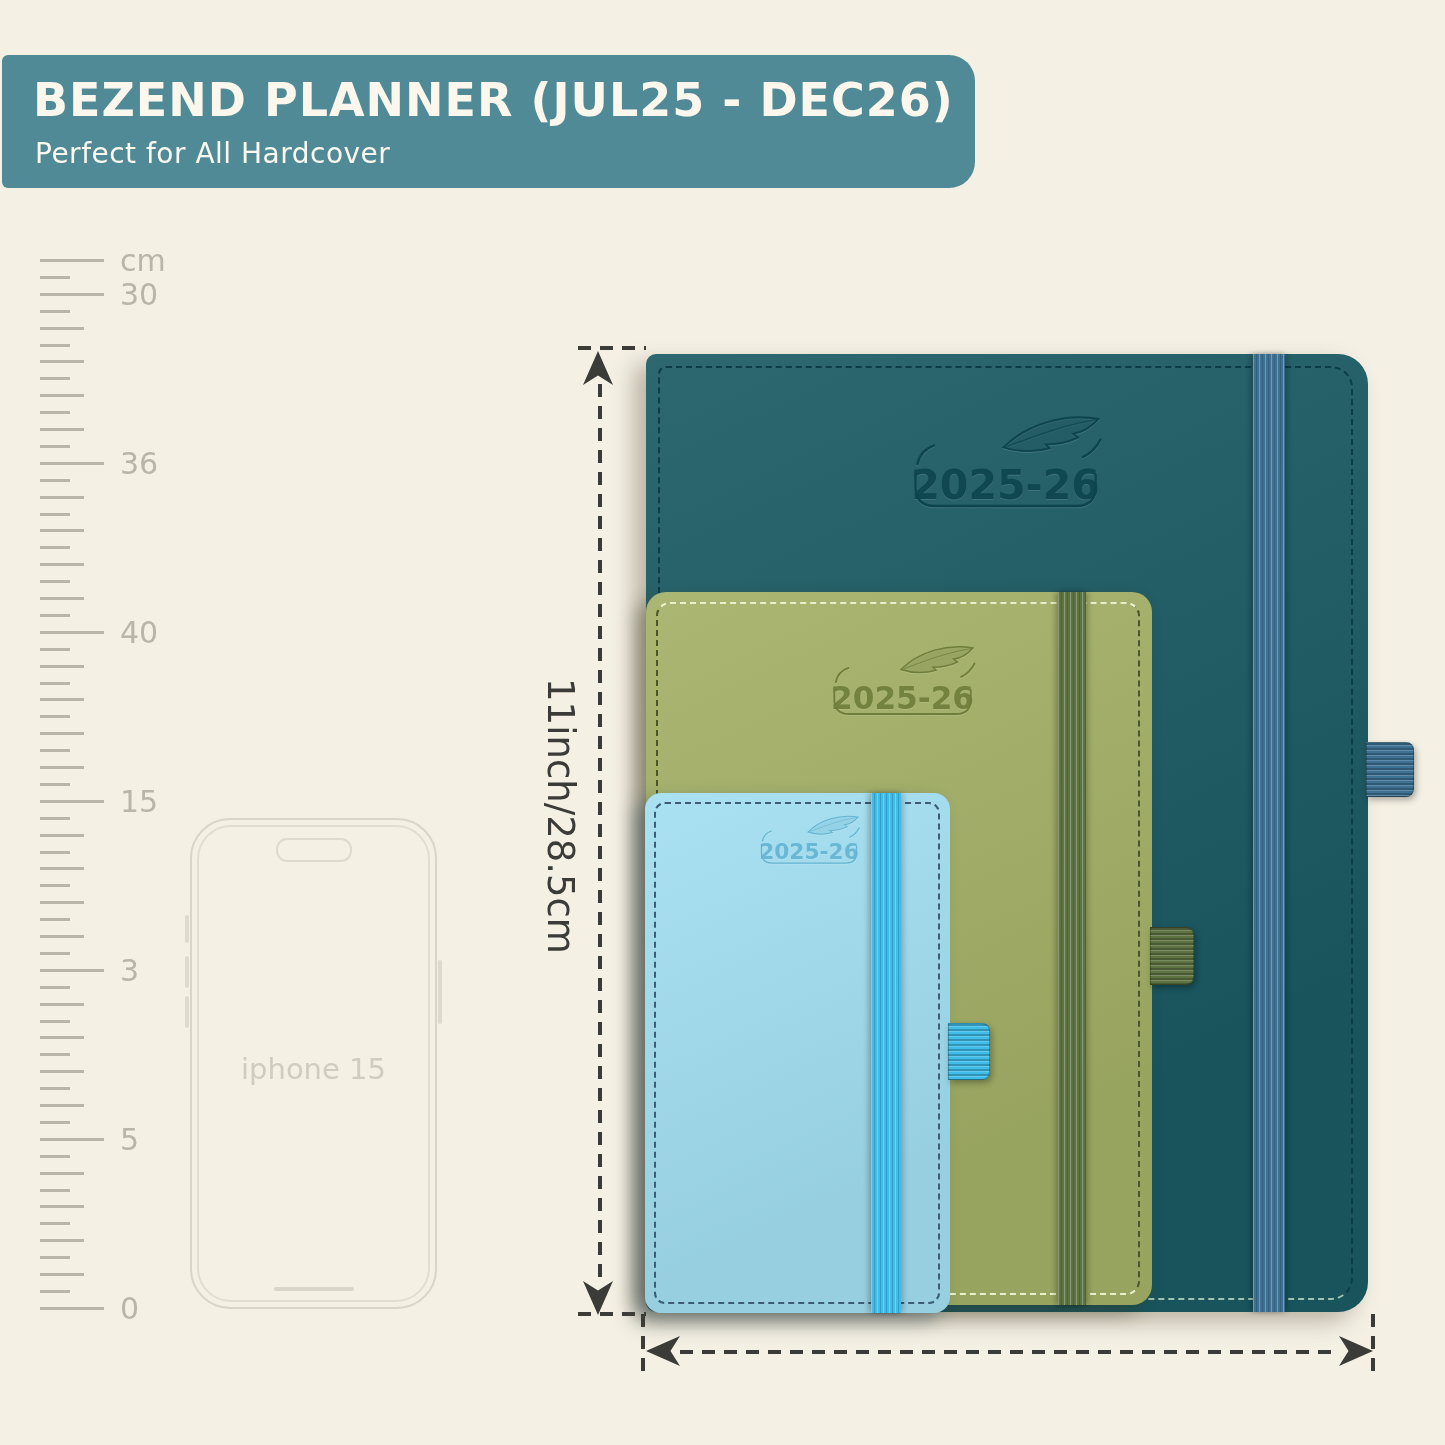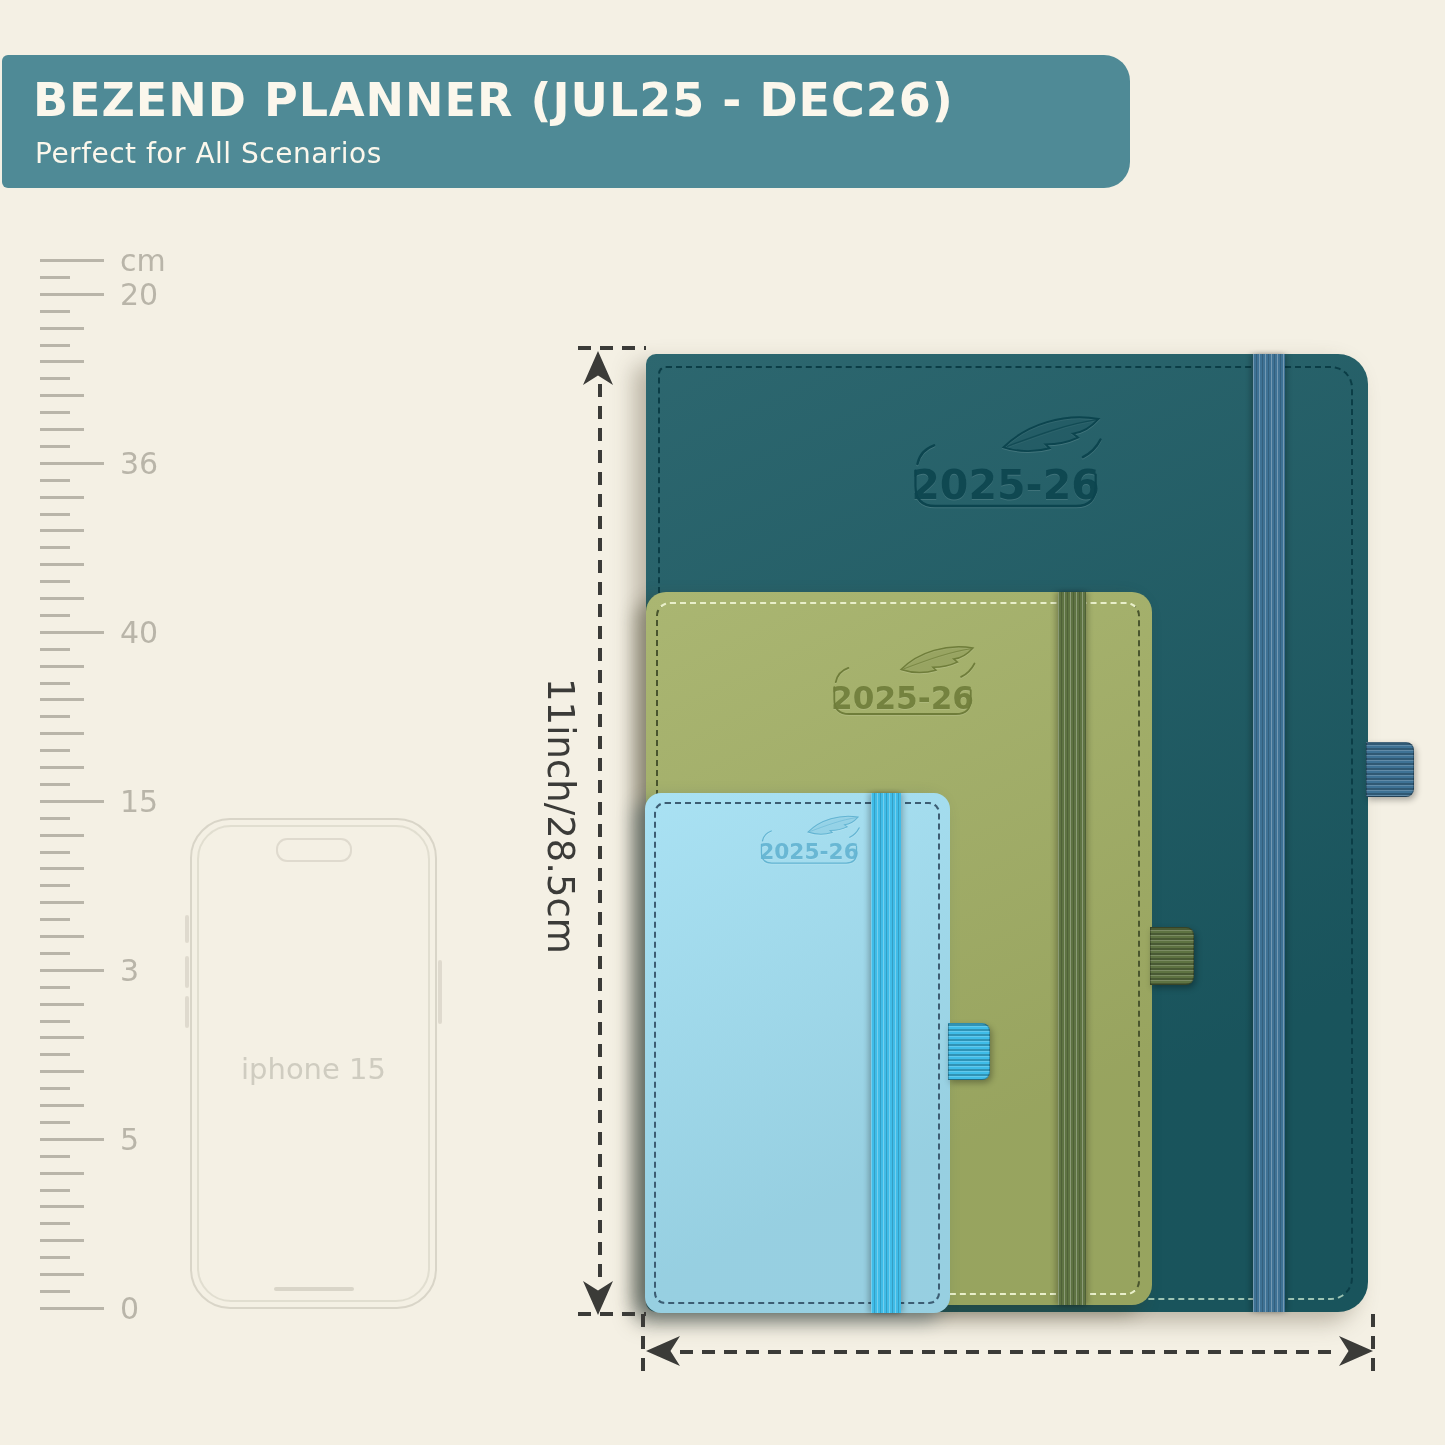--- a/index.html
+++ b/index.html
@@ -1,20 +1,20 @@
 <!DOCTYPE html>
 <html><head>
 <meta charset="utf-8">
 <style>
   html,body{margin:0;padding:0;background:#f4f0e4;}
   .stage{position:relative;width:1445px;height:1445px;background:#f4f0e4;overflow:hidden;
          font-family:"DejaVu Sans",sans-serif;}
 
   
-  .banner{position:absolute;left:2px;top:55px;width:1128px;height:133px;
+  .banner{position:absolute;left:2px;top:55px;width:973px;height:133px;
           border-radius:6px 26px 26px 6px;background:#4f8a96;color:#fbf7ec;}
   .banner-title{position:absolute;left:31px;top:18px;font-size:46px;font-weight:bold;
                 letter-spacing:1px;white-space:nowrap;}
   .banner-sub{position:absolute;left:33px;top:82px;font-size:28px;letter-spacing:.5px;}
 
   
   .info{position:absolute;left:641px;top:238px;color:#35342f;font-size:34px;line-height:50px;}
 
   
   .ruler{position:absolute;left:40px;top:259px;width:200px;height:1056px;}
@@ -104,21 +104,21 @@
   .hlabel{position:absolute;left:1005px;top:1398px;transform:translate(-50%,-50%);
           font-size:44px;white-space:nowrap;}
 </style>
 </head>
 <body>
 
 <div class="stage">
 
   <div class="banner" style="background: rgb(79, 138, 150); color: rgb(251, 247, 236);">
     <div class="banner-title">BEZEND PLANNER (JUL25 - DEC26)</div>
-    <div class="banner-sub">Perfect for All Scenarios</div>
+    <div class="banner-sub">Perfect for All Hardcover</div>
   </div>
 
 
   <div class="ruler" style="--rcolor: #b9b5a9;">
     <div>
         <div class="tick long" style="top: 1047.8px;"></div>
         <div class="tick short" style="top: 1030.9px;"></div>
         <div class="tick med" style="top: 1014px;"></div>
         <div class="tick short" style="top: 997.1px;"></div>
         <div class="tick med" style="top: 980.2px;"></div>
@@ -175,21 +175,21 @@
         <div class="tick short" style="top: 118.3px;"></div>
         <div class="tick med" style="top: 101.4px;"></div>
         <div class="tick short" style="top: 84.5px;"></div>
         <div class="tick med" style="top: 67.6px;"></div>
         <div class="tick short" style="top: 50.7px;"></div>
         <div class="tick long" style="top: 33.8px;"></div>
         <div class="tick short" style="top: 16.9px;"></div>
         <div class="tick long" style="top: 0px;"></div>
       </div>
     <div class="rmark" style="top:3px">cm</div>
-    <div class="rmark" style="top:37px">20</div>
+    <div class="rmark" style="top:37px">30</div>
     <div class="rmark" style="top:206px">36</div>
     <div class="rmark" style="top:375px">40</div>
     <div class="rmark" style="top:544px">15</div>
     <div class="rmark" style="top:713px">3</div>
     <div class="rmark" style="top:882px">5</div>
     <div class="rmark" style="top:1051px">0</div>
   </div>
 
   <div class="phone" style="--pcolor: #d9d5c8;">
     <div class="phone-inner"></div>

